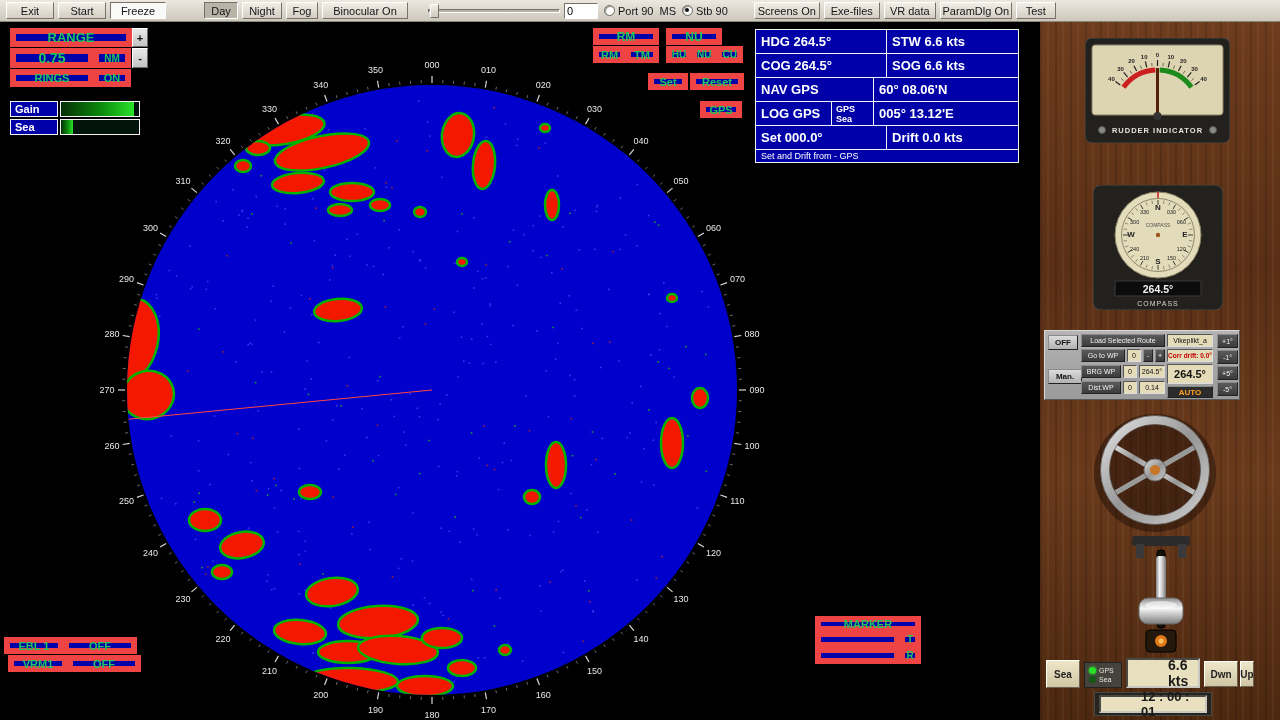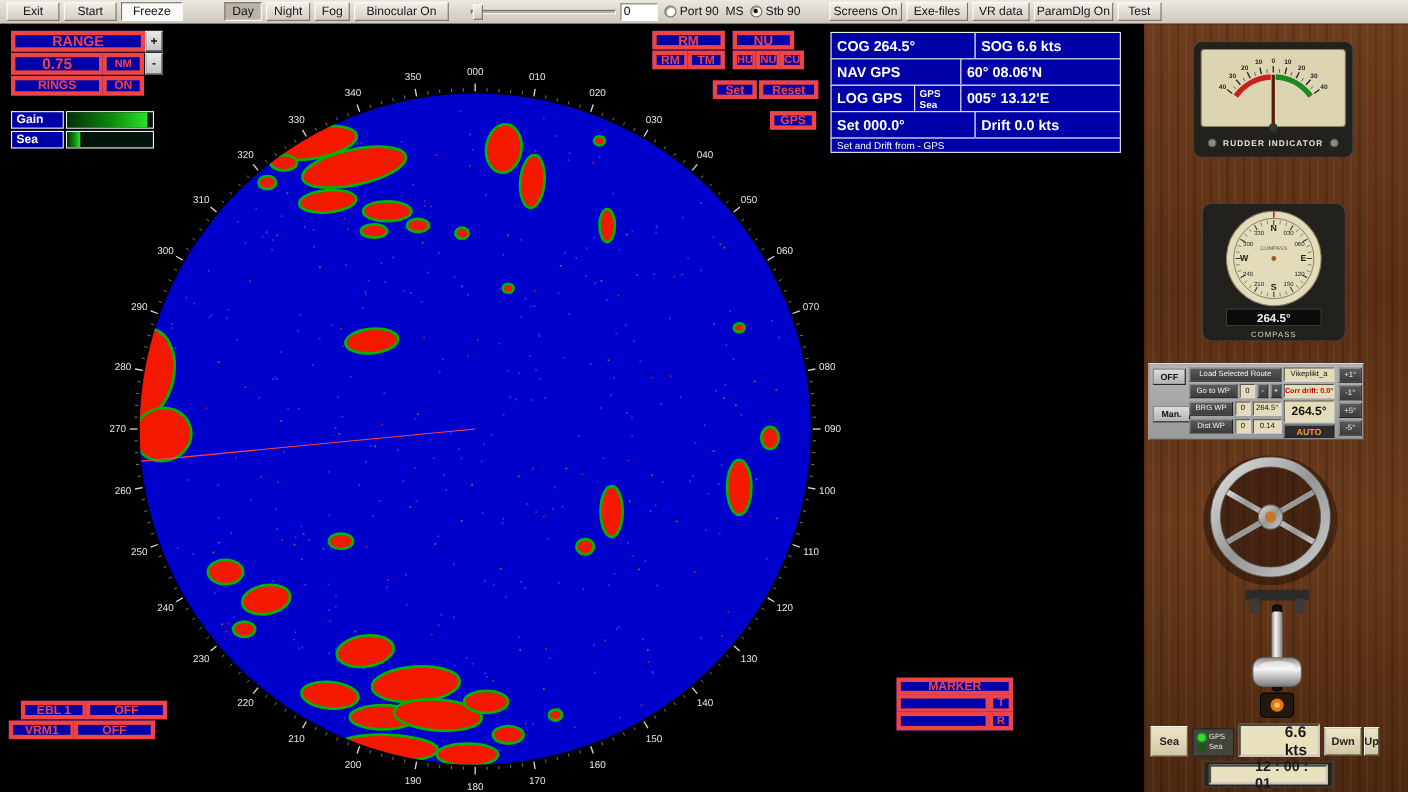--- a/index.html
+++ b/index.html
@@ -25,21 +25,21 @@
     border:1px solid;border-color:#fff #76726a #76726a #fff;}
   .tfield{width:34px;height:16px;font-size:11px;background:#fff;border:1px solid;
     border-color:#76726a #fff #fff #76726a;padding:0 2px;margin-right:6px;}
   .radio{display:flex;align-items:flex-start;font-size:11px;color:#15151a;margin-right:6px;white-space:nowrap;}
   .radio .rdot{width:11px;height:11px;border-radius:50%;background:#fff;margin-right:3px;
     border:1px solid #6a665e;box-shadow:inset 1px 1px 1px rgba(0,0,0,.4);position:relative;}
   .radio.checked .rdot::after{content:"";position:absolute;left:2.5px;top:2.5px;width:4px;height:4px;border-radius:50%;background:#111;}
   .tlabel{font-size:11px;color:#15151a;margin-right:6px;}
 
   
-  .bcell{background:#0000a8;color:#ef4444;border:4px solid #ef4444;font-weight:bold;
+  .bcell{background:#0000a8;color:#22c55e;border:6px solid #ef4444;font-weight:bold;
     display:flex;align-items:center;justify-content:center;}
   .graybtn{background:linear-gradient(180deg,#e8e8e8,#c4c4c4);color:#111;border:1px solid;
     border-color:#fff #6a6a6a #6a6a6a #fff;display:flex;align-items:center;justify-content:center;
     font-weight:bold;cursor:pointer;}
   .nrow{display:flex;}
   .ncell{background:#0000a8;color:#fff;border:1px solid #f2f2f2;font-weight:bold;font-size:13px;
     display:flex;align-items:center;padding-left:5px;height:25px;margin-left:-1px;margin-top:-1px;}
   .gainrow{display:flex;height:16px;}
   .gainlabel{width:48px;background:#0000a8;color:#fff;font-size:11px;font-weight:bold;
     border:1px solid #f2f2f2;display:flex;align-items:center;padding-left:4px;}
@@ -800,20 +800,24 @@
   </div>
 
   <div class="abs" style="left:648px;top:73px;display:flex">
     <div class="bcell" style="width:40px;height:17px;font-size:11px">Set</div>
     <div class="bcell" style="width:54px;height:17px;font-size:11px;margin-left:2px">Reset</div>
   </div>
   <div class="abs bcell" style="left:700px;top:101px;width:42px;height:17px;font-size:11px">GPS</div>
 
   <div class="abs" style="left:756px;top:30px;width:264px">
     <div class="nrow">
+      <div class="ncell" style="width:132px">HDG 264.5°</div>
+      <div class="ncell" style="width:133px">STW 6.6 kts</div>
+    </div>
+    <div class="nrow">
       <div class="ncell" style="width:132px">COG 264.5°</div>
       <div class="ncell" style="width:133px">SOG 6.6 kts</div>
     </div>
     <div class="nrow">
       <div class="ncell" style="width:119px">NAV GPS</div>
       <div class="ncell" style="width:146px">60° 08.06'N</div>
     </div>
     <div class="nrow">
       <div class="ncell" style="width:77px">LOG GPS</div>
       <div class="ncell" style="width:43px;flex-direction:column;justify-content:center;align-items:flex-start;padding-left:4px">
@@ -824,21 +828,21 @@
     </div>
     <div class="nrow">
       <div class="ncell" style="width:132px">Set 000.0°</div>
       <div class="ncell" style="width:133px">Drift 0.0 kts</div>
     </div>
     <div class="nrow">
       <div class="ncell" style="width:264px;height:14px;font-size:9px;font-weight:normal">Set and Drift from -  GPS</div>
     </div>
   </div>
 
-  <div class="abs" style="left:19px;top:637px;display:flex">
+  <div class="abs" style="left:4px;top:637px;display:flex">
     <div class="bcell" style="width:60px;height:17px;font-size:11px">EBL 1</div>
     <div class="bcell" style="width:74px;height:17px;font-size:11px;margin-left:-1px">OFF</div>
   </div>
   <div class="abs" style="left:8px;top:655px;display:flex">
     <div class="bcell" style="width:60px;height:17px;font-size:11px">VRM1</div>
     <div class="bcell" style="width:74px;height:17px;font-size:11px;margin-left:-1px">OFF</div>
   </div>
 
   <div class="abs" style="left:815px;top:616px;width:106px">
     <div class="bcell" style="height:16px;font-size:11px">MARKER</div>

